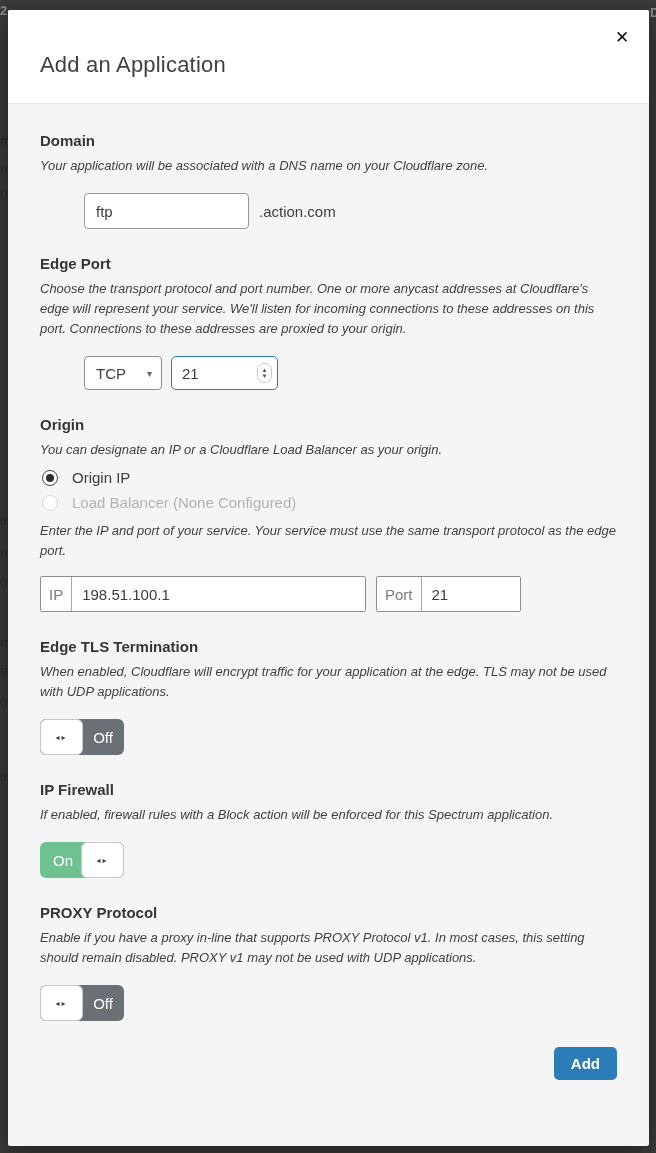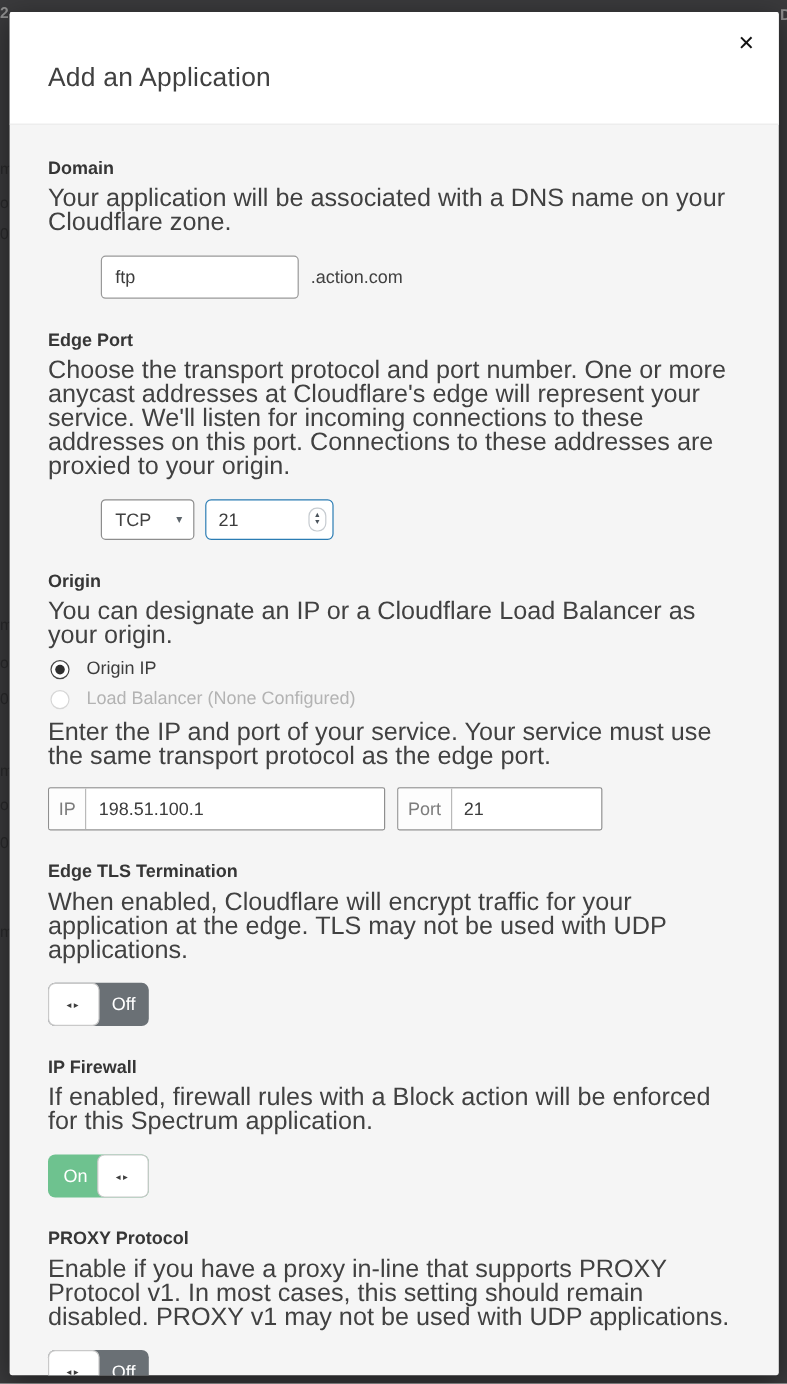--- a/index.html
+++ b/index.html
@@ -42,21 +42,21 @@
     background: none; border: none; cursor: pointer;
     font-family: "DejaVu Sans", sans-serif;
     font-size: 17px; font-weight: bold; color: #111;
     line-height: 26px; text-align: center;
   }
 
   .modal-body { padding: 28px 32px 24px; }
 
   section h2 { font-size: 15px; line-height: 18px; font-weight: bold; color: #363636; margin-bottom: 6px; }
   section { margin-bottom: 26px; }
-  .desc { font-size: 21px; line-height: 20px; color: #414141; max-width: 582px; }
+  .desc { font-size: 13px; line-height: 20px; color: #414141; max-width: 582px; font-style: italic; }
 
   .control-row { margin-top: 17px; display: flex; align-items: center; padding-left: 44px; }
 
   
   .text-input {
     height: 36px; font-family: "Liberation Sans", sans-serif;
     font-size: 15px; color: #3c3c3c;
     border: 1px solid #999; border-radius: 4px;
     background: #fff; padding: 0 11px; outline: none;
   }
@@ -117,22 +117,22 @@
   .input-group .prefix {
     display: flex; align-items: center; justify-content: center;
     padding: 0 8px; font-size: 15px; color: #7c7c7c;
     background: #fdfdfd; border-right: 1px solid #a9a9a9; flex: none;
   }
   .input-group input {
     border: none; outline: none; padding: 0 10px;
     font-family: "Liberation Sans", sans-serif; font-size: 15px; color: #3c3c3c;
     min-width: 0; flex: 1;
   }
-  .group-ip { width: 281px; margin-right: 10px; }
-  .group-port { width: 171px; }
+  .group-ip { width: 326px; margin-right: 10px; }
+  .group-port { width: 145px; }
 
   
   .toggle {
     position: relative; width: 84px; height: 36px;
     border-radius: 6px; cursor: pointer; margin-top: 17px;
   }
   .toggle .handle {
     position: absolute; top: 0; width: 43px; height: 36px;
     background: #fff; border: 1px solid #c9c9c9; border-radius: 6px;
     display: flex; align-items: center; justify-content: center;

